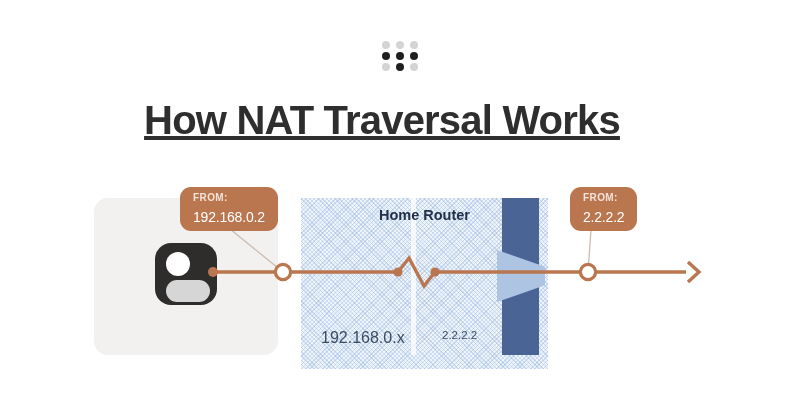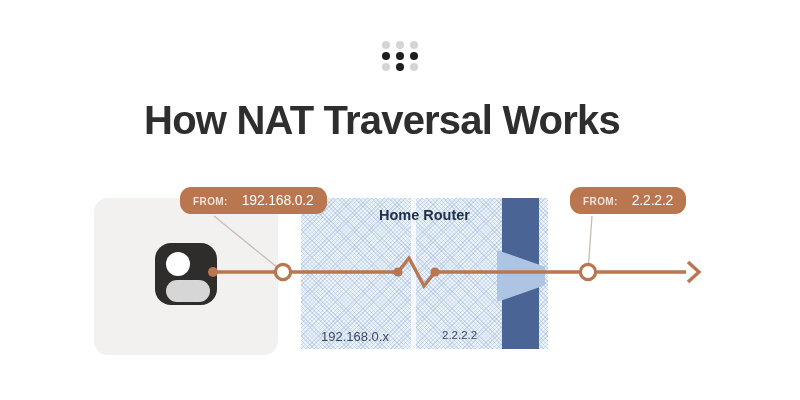--- a/index.html
+++ b/index.html
@@ -48,20 +48,21 @@
     left: 0;
     top: 96px;
     width: 764px;
     text-align: center;
     font-size: 40px;
     font-weight: bold;
     letter-spacing: -0.8px;
     color: #2e2e2e;
     line-height: 48px;
     white-space: nowrap;
+    text-decoration: underline;
   }
 
   
   #device-panel {
     position: absolute;
     left: 94px;
     top: 198px;
     width: 184px;
     height: 157px;
     background: #f2f1ef;
@@ -97,21 +98,21 @@
     border-top-right-radius: 12px;
     border-bottom-right-radius: 12px;
   }
 
   
   #router-panel {
     position: absolute;
     left: 301px;
     top: 198px;
     width: 247px;
-    height: 151px;
+    height: 171px;
     background:
       repeating-linear-gradient(45deg, rgba(138,170,214,0.34) 0 1px, rgba(255,255,255,0) 1px 3px),
       repeating-linear-gradient(-45deg, rgba(138,170,214,0.34) 0 1px, rgba(255,255,255,0) 1px 3px),
       #eef4fb;
     overflow: hidden;
   }
   #router-divider {
     position: absolute;
     left: 110px;
     top: 0;
@@ -143,21 +144,21 @@
     width: 247px;
     text-align: center;
     font-size: 14.5px;
     font-weight: bold;
     color: #22304a;
   }
   #router-label-lan {
     position: absolute;
     left: 20px;
     top: 131px;
-    font-size: 13px;
+    font-size: 16px;
     color: #3c4b64;
   }
   #router-label-wan {
     position: absolute;
     left: 141px;
     top: 131px;
     font-size: 11.5px;
     color: #3c4b64;
   }
 
@@ -173,21 +174,22 @@
 
   
   .badge {
     position: absolute;
     background: #b9764f;
     border-radius: 11px;
     padding: 5px 13px 6px 13px;
     white-space: nowrap;
     display: flex;
     align-items: baseline;
-    gap: 14px;
+    gap: 6px;
+    flex-direction: column;
   }
   .badge .lbl {
     font-size: 10px;
     font-weight: bold;
     letter-spacing: 0.4px;
     color: #f3e3d9;
   }
   .badge .val {
     font-size: 14px;
     color: #ffffff;

